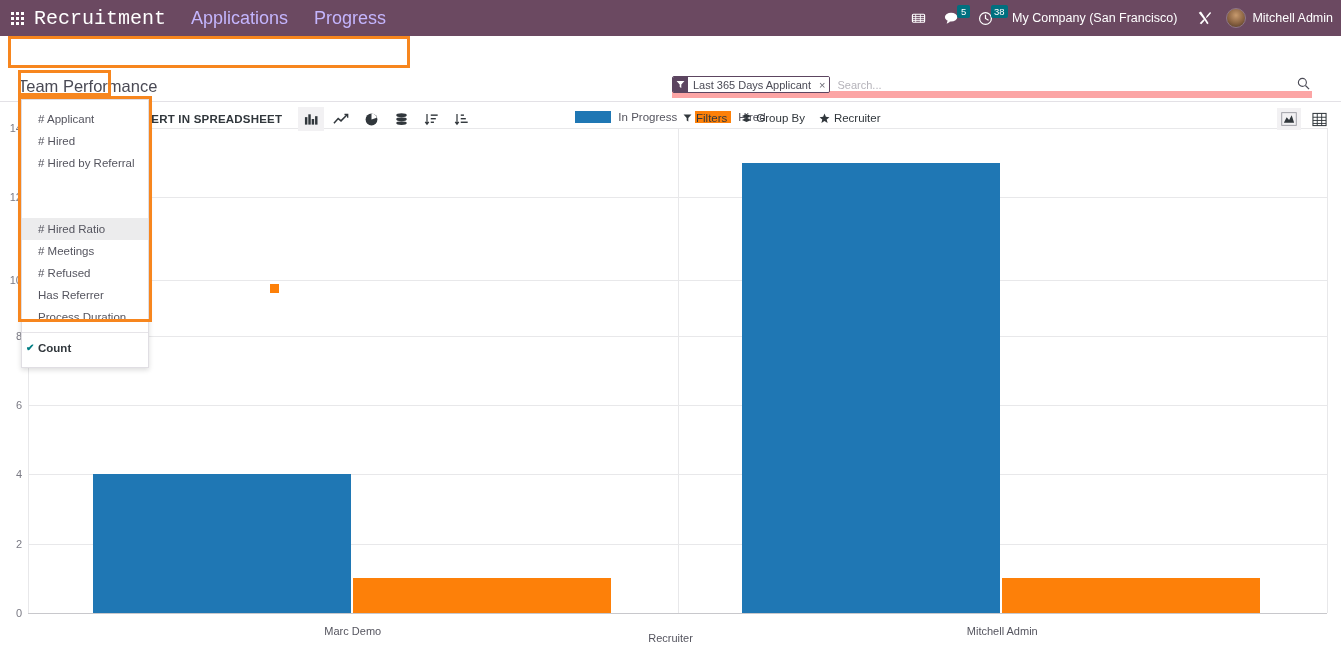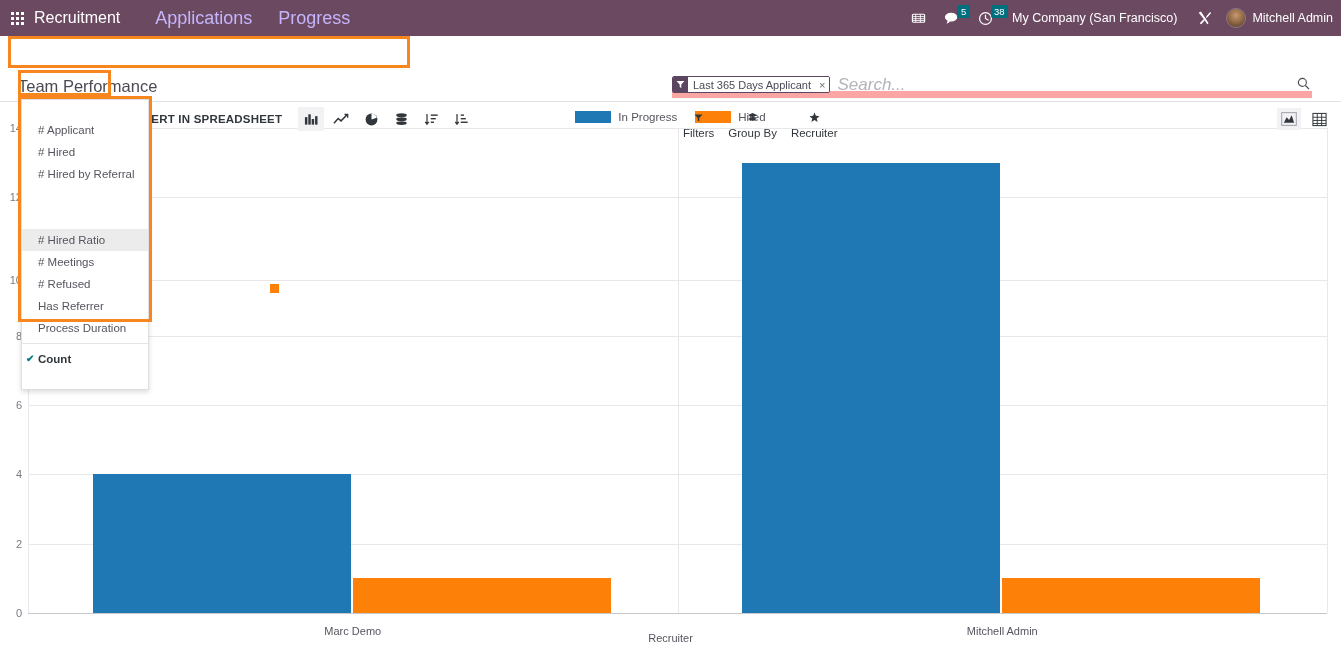--- a/index.html
+++ b/index.html
@@ -27,23 +27,23 @@
     cursor: pointer;
   }
   .apps-grid .gridbox {
     display: grid;
     grid-template-columns: repeat(3, 3px);
     grid-template-rows: repeat(3, 3px);
     gap: 2px;
   }
   .apps-grid .gridbox i { background: #ffffff; display: block; width: 3px; height: 3px; }
   .brand {
-    font-size: 16px; font-weight: normal;
-    margin-right: 22px; color: #fff;
-    cursor: pointer; white-space: nowrap;
+    font-size: 20px; font-weight: normal;
+    margin-right: 12px; color: #fff;
+    cursor: pointer; white-space: nowrap; font-family: Liberation Mono, monospace;
   }
   .navmenu { display: flex; align-items: center; gap: 0px; }
   .navmenu .nav-item {
     padding: 10px 13px; font-size: 18px; color: #c4b5fd;
     cursor: pointer; line-height: 36px; white-space: nowrap;
   }
   .nav-right {
     margin-left: auto; display: flex; align-items: center;
     height: 36px; padding-right: 0px; gap: 0px;
   }
@@ -140,54 +140,53 @@
     display: flex; align-items: center; justify-content: center;
     padding: 0 3px; font-size: 9px;
   }
   .facet-label {
     background: #ffffff; color: #4a4a55;
     font-size: 11px; display: flex; align-items: center;
     padding: 0 4px 0 5px; white-space: nowrap;
   }
   .facet-x { color: #6b6b75; font-size: 11px; padding-left: 4px; cursor: pointer; }
   .search-input-txt {
-    flex: 1; font-size: 17px; color: #b5b3ba;
-    padding-left: 7px; white-space: nowrap; cursor: text; font-style: italic;
+    flex: 1; font-size: 11px; color: #b5b3ba;
+    padding-left: 7px; white-space: nowrap; cursor: text;
   }
   .search-mag { color: #4a4a55; font-size: 13px; padding-right: 2px; cursor: pointer; }
 
   .filterbar {
     position: absolute; left: 683px; top: 76px;
     display: flex; align-items: center; gap: 14px;
   }
   .fb-item {
     display: flex; align-items: center; gap: 4px;
     font-size: 11.5px; color: #31373c; cursor: pointer;
     white-space: nowrap;
-    flex-direction: column;
   }
   .view-switch {
     position: absolute; right: 10px; top: 72px;
     display: flex; align-items: center; gap: 6px;
   }
   .vbtn {
     width: 24px; height: 22px; display: flex;
     align-items: center; justify-content: center; cursor: pointer;
     color: #31373c;
   }
   .vbtn.active { background: #f2f1f3; }
 
   
   .dropdown {
     position: absolute; left: 21px; top: 99px;
     width: 128px;
     background: #ffffff;
     border: 1px solid #e0dee3;
     box-shadow: 0 2px 5px rgba(0,0,0,.14);
-    padding: 19px 0;
+    padding: 8px 0;
     z-index: 55;
   }
   .dd-item {
     font-size: 11.5px; color: #55555f;
     padding: 4px 10px 4px 16px;
     line-height: 14px; cursor: pointer; white-space: nowrap;
   }
   .dd-item.hover { background: #ececed; margin-top: 44px; }
   .dd-sep { height: 1px; background: #e6e4e8; margin: 4px 0; }
   .dd-item.checked { color: #31373c; font-weight: bold; position: relative; padding-left: 16px; }

